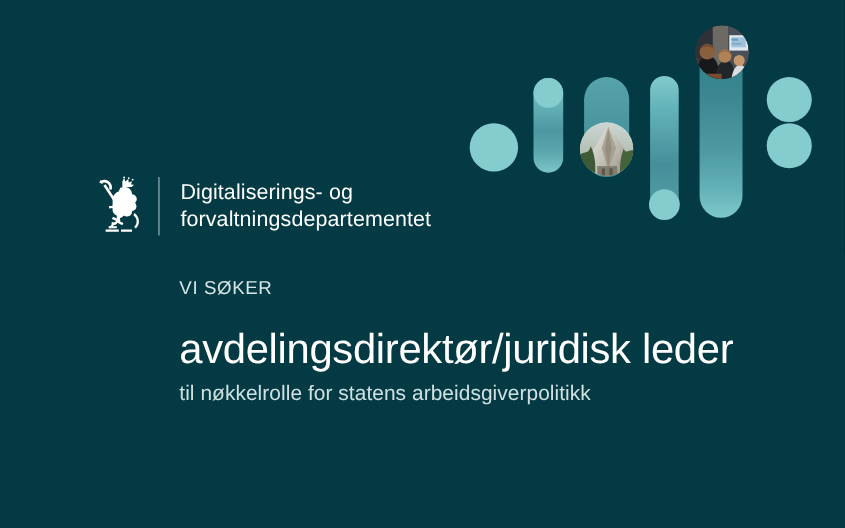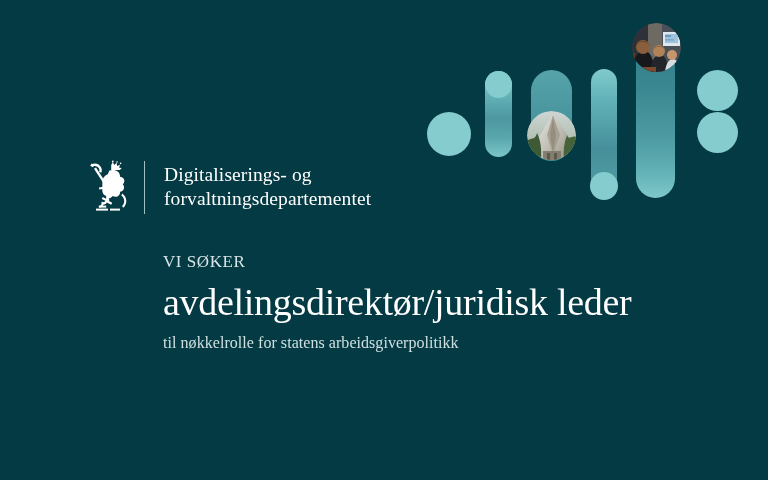--- a/index.html
+++ b/index.html
@@ -7,21 +7,21 @@
     margin: 0;
     padding: 0;
     background: #022f38;
   }
   #stage {
     position: relative;
     width: 768px;
     height: 480px;
     overflow: hidden;
     background: #033a43;
-    font-family: Liberation Serif, serif;
+    font-family: Liberation Sans, sans-serif;
     -webkit-font-smoothing: antialiased;
   }
 
   
   #graphic {
     position: absolute;
     left: 420px;
     top: 0;
     width: 348px;
     height: 215px;
@@ -145,26 +145,26 @@
     font-size: 17px;
     letter-spacing: 0.55px;
     line-height: 20px;
   }
   #job-title {
     color: #ffffff;
     font-size: 38px;
     line-height: 46px;
     font-weight: 400;
     letter-spacing: -0.3px;
-    margin-top: 7px;
+    margin-top: 23px;
     white-space: nowrap;
   }
   #job-subtitle {
     color: #cfe0e1;
-    font-size: 16px;
+    font-size: 19px;
     line-height: 24px;
     margin-top: 6px;
     letter-spacing: 0.05px;
   }
 </style>
 </head>
 <body>
 
 <div id="stage">
 

